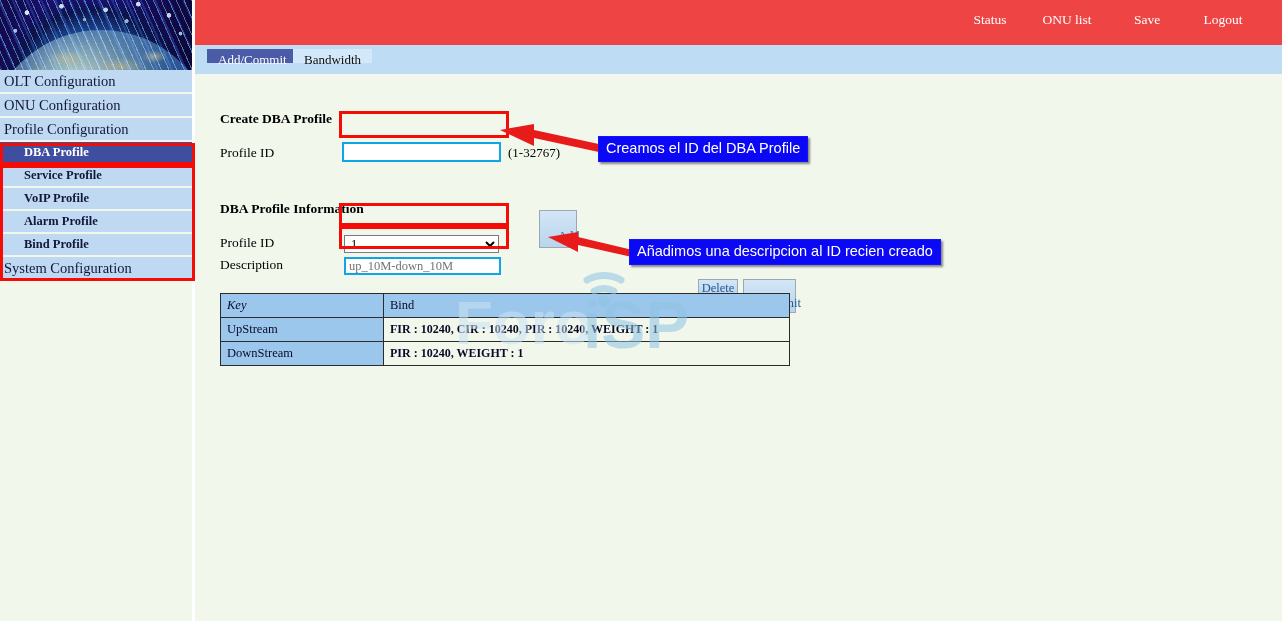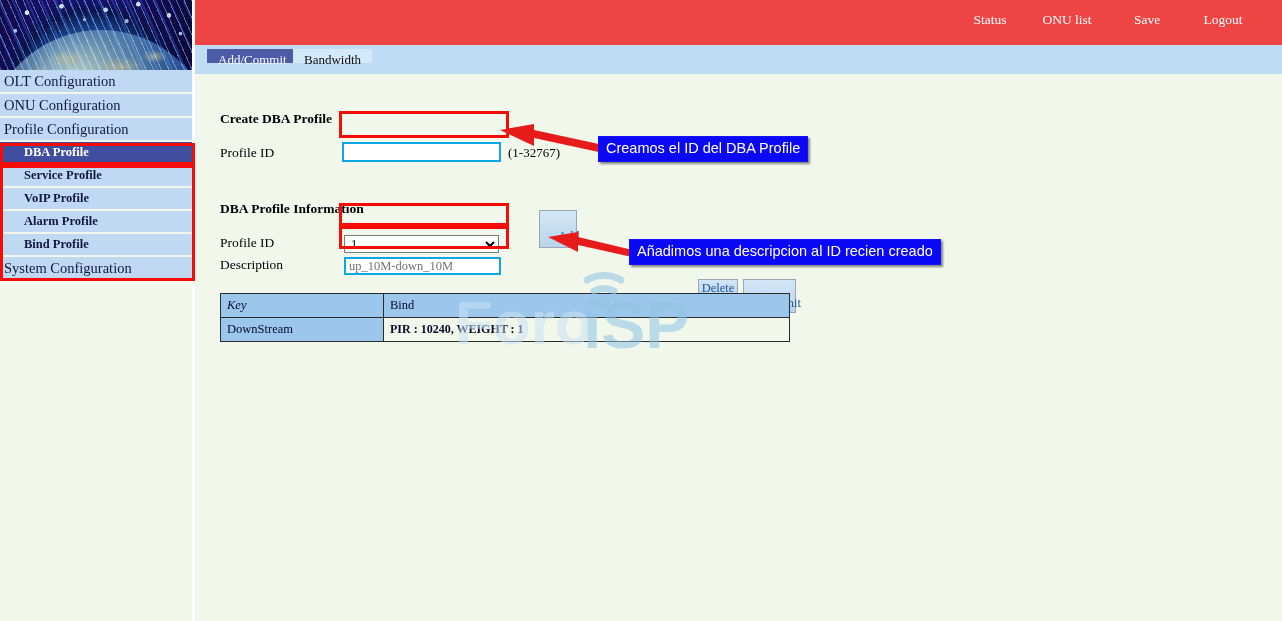--- a/index.html
+++ b/index.html
@@ -460,20 +460,24 @@
 
     <table id="dba-table">
       <thead>
         <tr>
           <th class="col-key">Key</th>
           <th>Bind</th>
         </tr>
       </thead>
       <tbody>
         <tr>
+          <td class="cell-key">UpStream</td>
+          <td class="cell-val">FIR : 10240, CIR : 10240, PIR : 10240, WEIGHT : 1</td>
+        </tr>
+        <tr>
           <td class="cell-key">DownStream</td>
           <td class="cell-val">PIR : 10240, WEIGHT : 1</td>
         </tr>
       </tbody>
     </table>
 
   </div>
 </div>
 
 <div class="red-box" id="red-box-profileid-input"></div>

